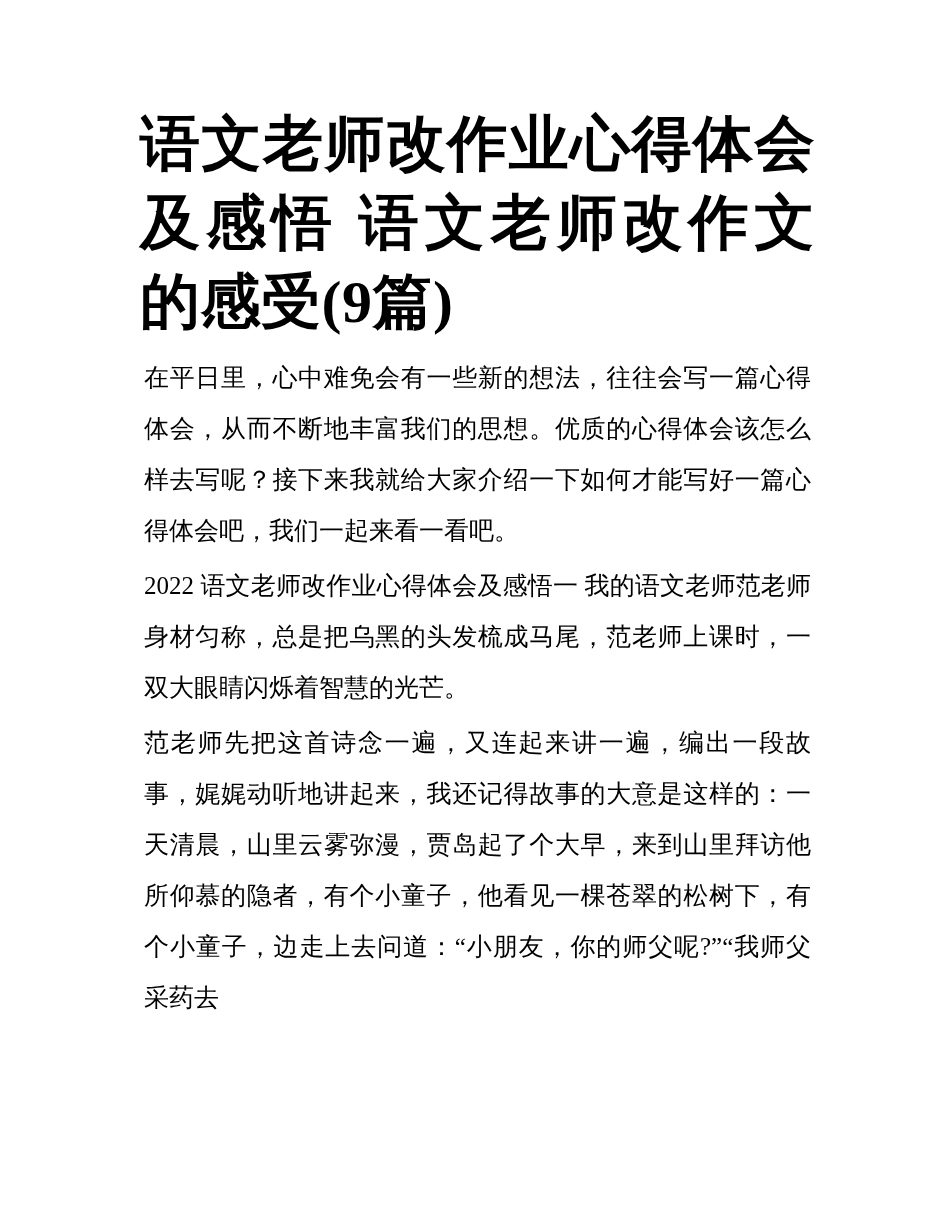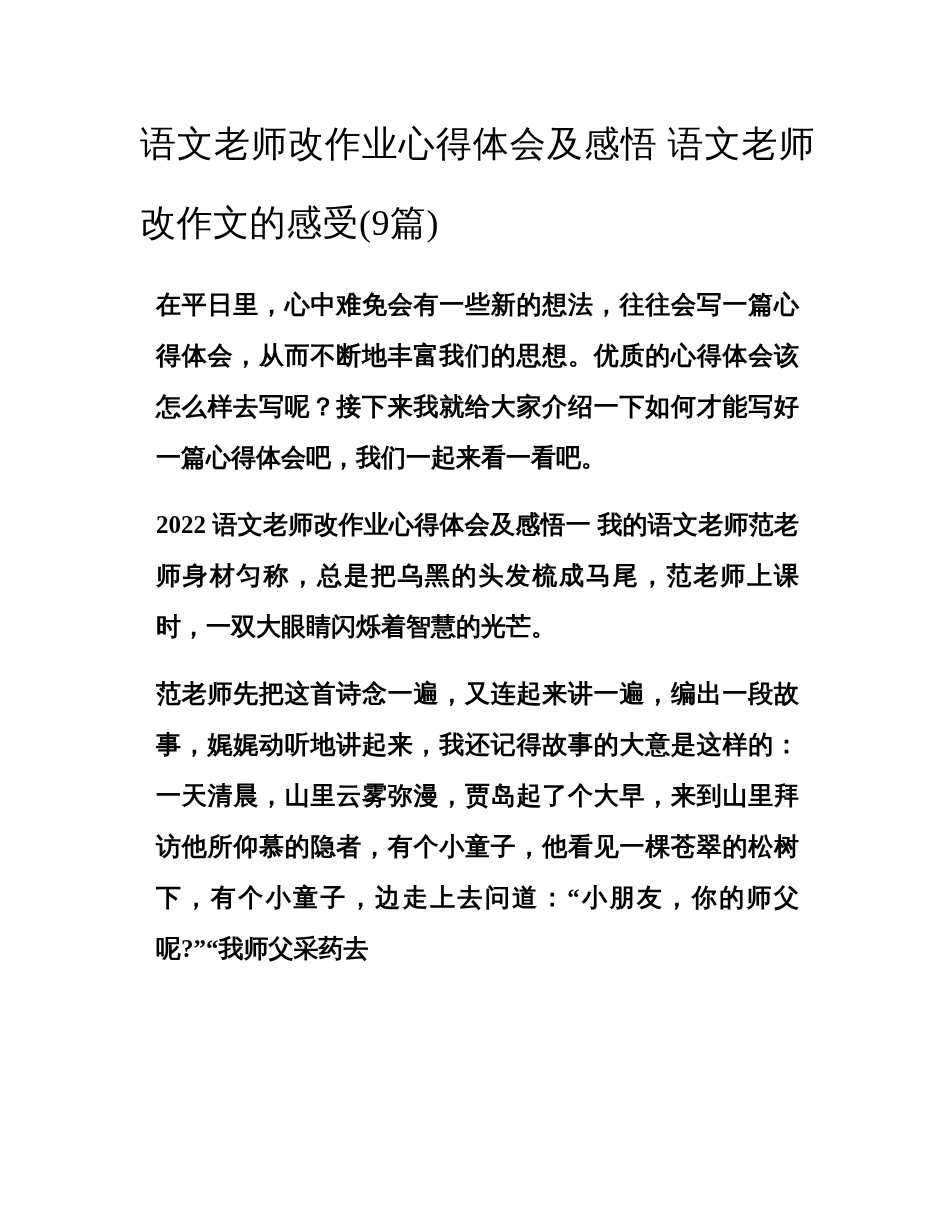--- a/index.html
+++ b/index.html
@@ -16,32 +16,32 @@
     box-sizing: border-box;
     width: 950px;
     height: 1229px;
     padding: 105px 135px 0 140px;
     background: #ffffff;
     color: #000000;
     font-family: "Liberation Serif", "DejaVu Serif", serif;
   }
   .doc-title {
     margin: 0 0 10px 0;
-    font-size: 36px;
+    font-size: 60px;
     line-height: 79px;
-    font-weight: 400;
+    font-weight: 700;
     text-align: justify;
     letter-spacing: 0.5px;
     color: #000000;
   }
   .doc-para {
-    margin: 16px;
+    margin: 4px;
     font-size: 25px;
     line-height: 51px;
-    font-weight: 700;
+    font-weight: 400;
     text-align: justify;
     text-justify: inter-character;
     color: #000000;
     word-break: break-all;
   }
 </style>
 </head>
 <body>
 
 <div class="page">

